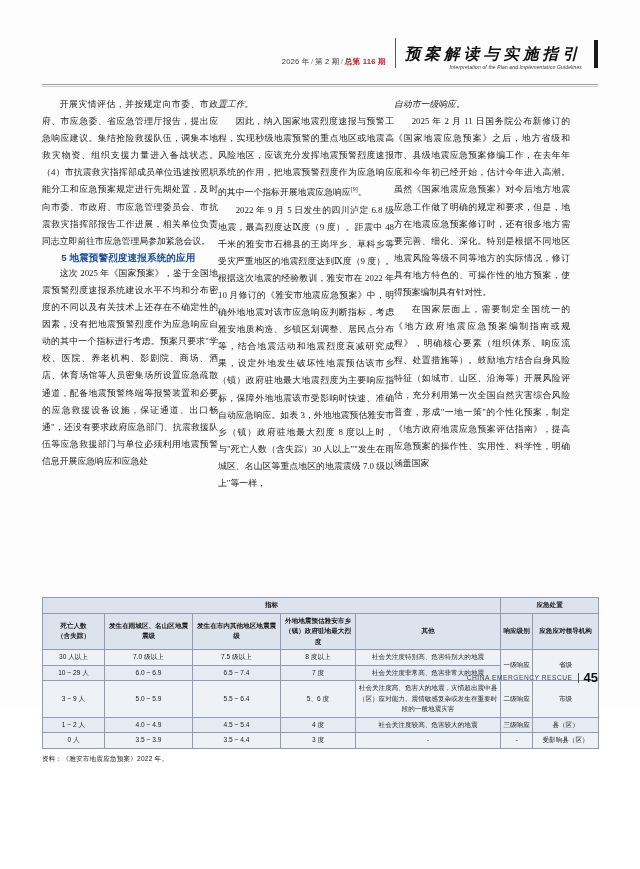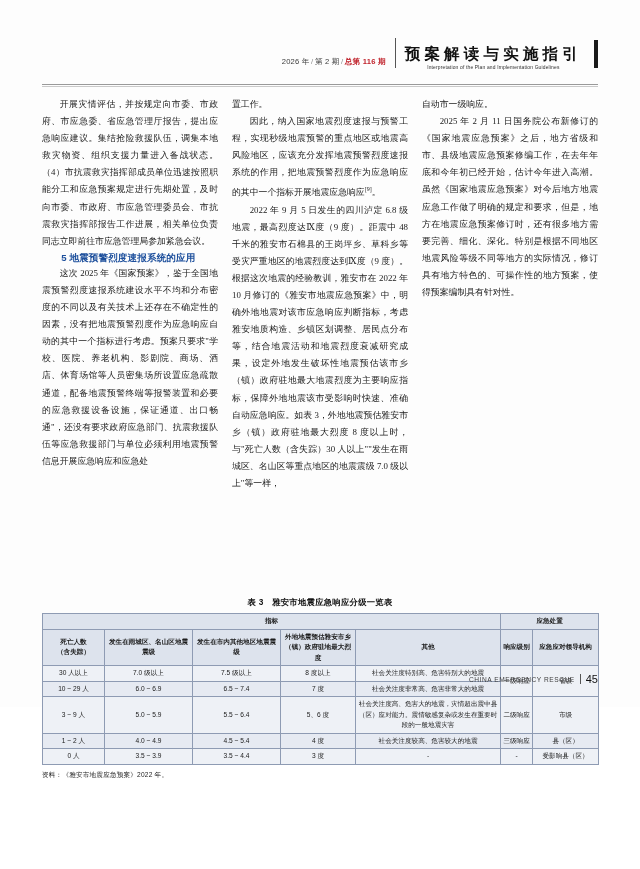--- a/index.html
+++ b/index.html
@@ -51,21 +51,21 @@
     color: #c0232c;
     font-weight: bold;
   }
   .issue-sep { color: #888; margin: 0 1.5px; }
   .vbar {
     width: 1px;
     background: #555;
     height: 30px;
     margin-bottom: 2px;
   }
-  .col-title { text-align: center; }
+  .col-title { text-align: right; font-style: italic; }
   .col-title .cn {
     font-family: "Liberation Serif", serif;
     font-size: 15.5px;
     font-weight: bold;
     letter-spacing: 4.2px;
     color: #111;
     line-height: 1.1;
     white-space: nowrap;
   }
   .col-title .en {
@@ -100,34 +100,33 @@
   }
 
   
   .columns {
     position: absolute;
     left: 42px;
     top: 96px;
     width: 556px;
     height: 496px;
     display: flex;
-    gap: 14px;
   }
   .col {
     width: 176px;
     font-size: 8.85px;
     line-height: 17.1px;
     text-align: justify;
     text-justify: inter-ideograph;
   }
   .col p {
     margin: 0;
     text-indent: 2em;
   }
-  .col p.noindent { text-indent: 0; }
+  .col p.noindent { text-indent: 0; font-style: italic; }
   .sec-head {
     font-family: "Liberation Sans", sans-serif;
     font-weight: bold;
     font-size: 9.6px;
     color: #1d4f9c;
     letter-spacing: .1px;
     margin: 7px 0 4px 0;
     text-indent: 0;
     line-height: 15px;
   }
@@ -197,22 +196,22 @@
     font-size: 6.6px;
     letter-spacing: .55px;
     color: #3d3d3d;
   }
   .footer .fsep {
     width: 1px;
     height: 10px;
     background: #555;
   }
   .footer .pageno {
-    font-size: 11px;
-    font-weight: normal;
+    font-size: 13px;
+    font-weight: bold;
     color: #111;
   }
 </style>
 </head>
 <body>
 
 <div class="page">
 
   <div class="header">
     <div class="header-inner">
@@ -239,26 +238,26 @@
 
     <div class="col">
       <p class="noindent">置工作。</p>
       <p><span>因此，纳入国家地震烈度速报与预警工程，实现秒级地震预警的重点地区或地震高风险地区，应该充分发挥地震预警烈度速报系统的作用，把地震预警烈度作为应急响应的其中一个指标开展地震应急响应</span><sup class="ref">[9]</sup><span>。</span></p>
       <p>2022 年 9 月 5 日发生的四川泸定 6.8 级地震，最高烈度达Ⅸ度（9 度）。距震中 48 千米的雅安市石棉县的王岗坪乡、草科乡等受灾严重地区的地震烈度达到Ⅸ度（9 度）。根据这次地震的经验教训，雅安市在 2022 年 10 月修订的《雅安市地震应急预案》中，明确外地地震对该市应急响应判断指标，考虑雅安地质构造、乡镇区划调整、居民点分布等，结合地震活动和地震烈度衰减研究成果，设定外地发生破坏性地震预估该市乡（镇）政府驻地最大地震烈度为主要响应指标，保障外地地震该市受影响时快速、准确自动应急响应。如表 3，外地地震预估雅安市乡（镇）政府驻地最大烈度 8 度以上时，与"死亡人数（含失踪）30 人以上""发生在雨城区、名山区等重点地区的地震震级 7.0 级以上"等一样，</p>
     </div>
 
     <div class="col">
       <p class="noindent">自动市一级响应。</p>
       <p>2025 年 2 月 11 日国务院公布新修订的《国家地震应急预案》之后，地方省级和市、县级地震应急预案修编工作，在去年年底和今年初已经开始，估计今年进入高潮。虽然《国家地震应急预案》对今后地方地震应急工作做了明确的规定和要求，但是，地方在地震应急预案修订时，还有很多地方需要完善、细化、深化。特别是根据不同地区地震风险等级不同等地方的实际情况，修订具有地方特色的、可操作性的地方预案，使得预案编制具有针对性。</p>
+      <p>在国家层面上，需要制定全国统一的《地方政府地震应急预案编制指南或规程》，明确核心要素（组织体系、响应流程、处置措施等）。鼓励地方结合自身风险特征（如城市、山区、沿海等）开展风险评估，充分利用第一次全国自然灾害综合风险普查，形成"一地一策"的个性化预案，制定《地方政府地震应急预案评估指南》，提高应急预案的操作性、实用性、科学性，明确涵盖国家</p>
     </div>
 
   </div>
 
   <div class="table-wrap">
-    <div class="table-caption">表 3　雅安市地震应急响应分级一览表</div>
     <table class="tbl">
       <colgroup>
         <col style="width:62px">
         <col style="width:88px">
         <col style="width:88px">
         <col style="width:75px">
         <col style="width:145px">
         <col style="width:32px">
         <col style="width:66px">
       </colgroup>

